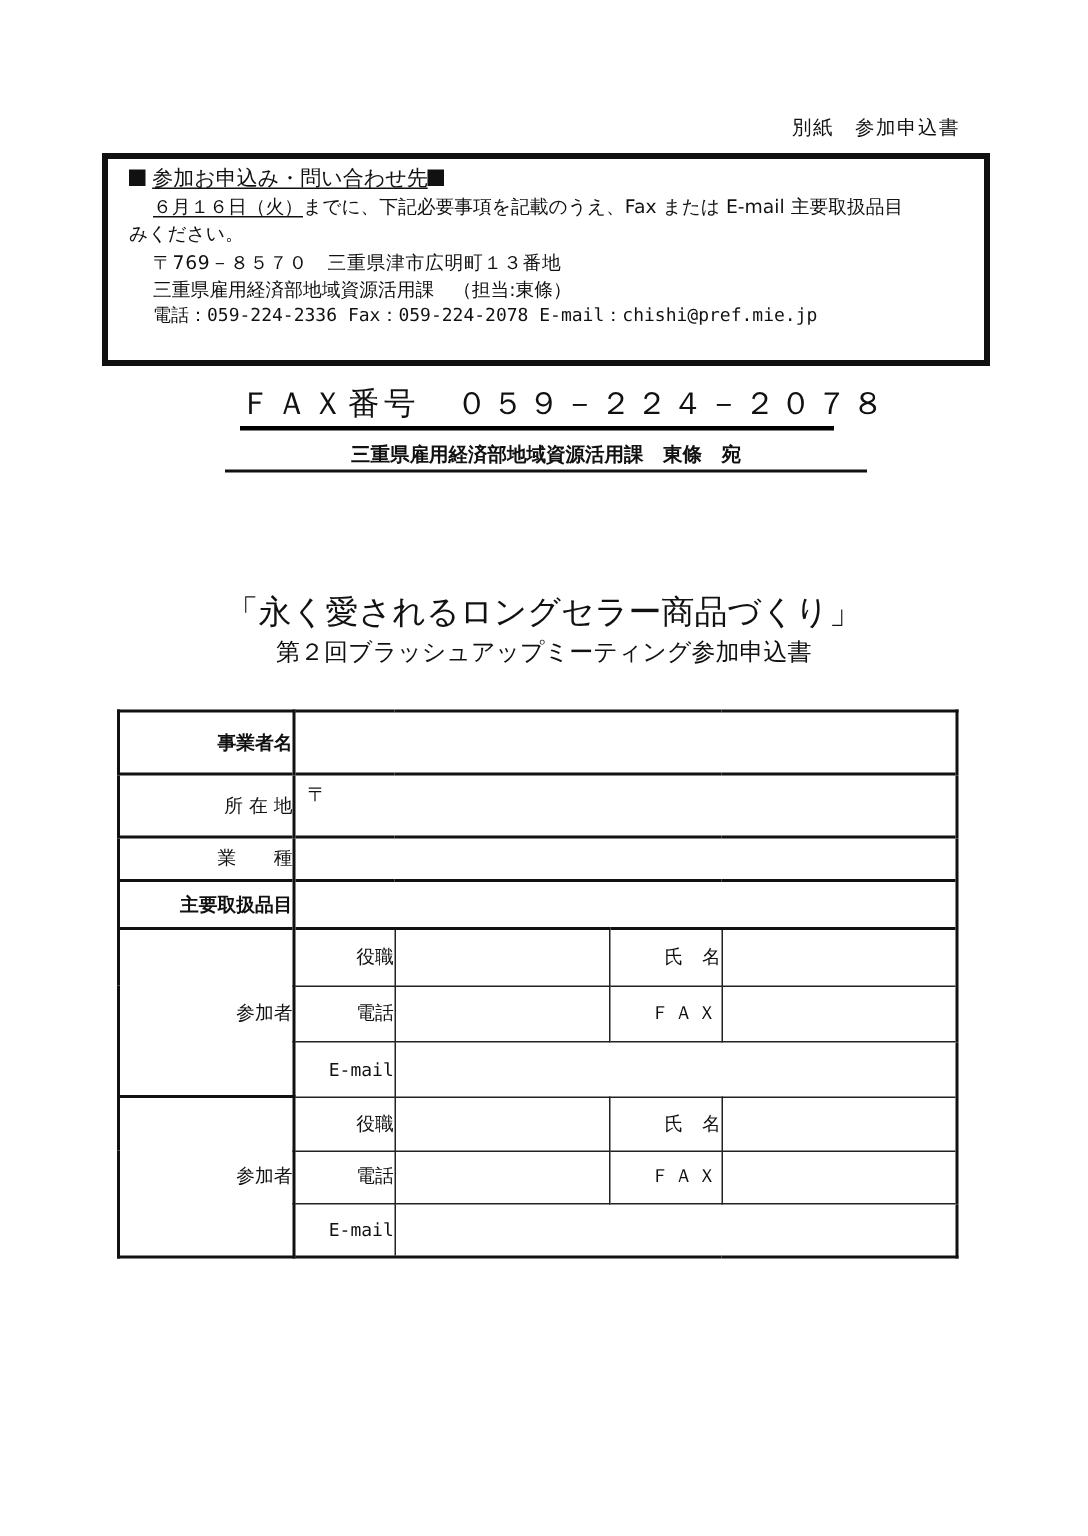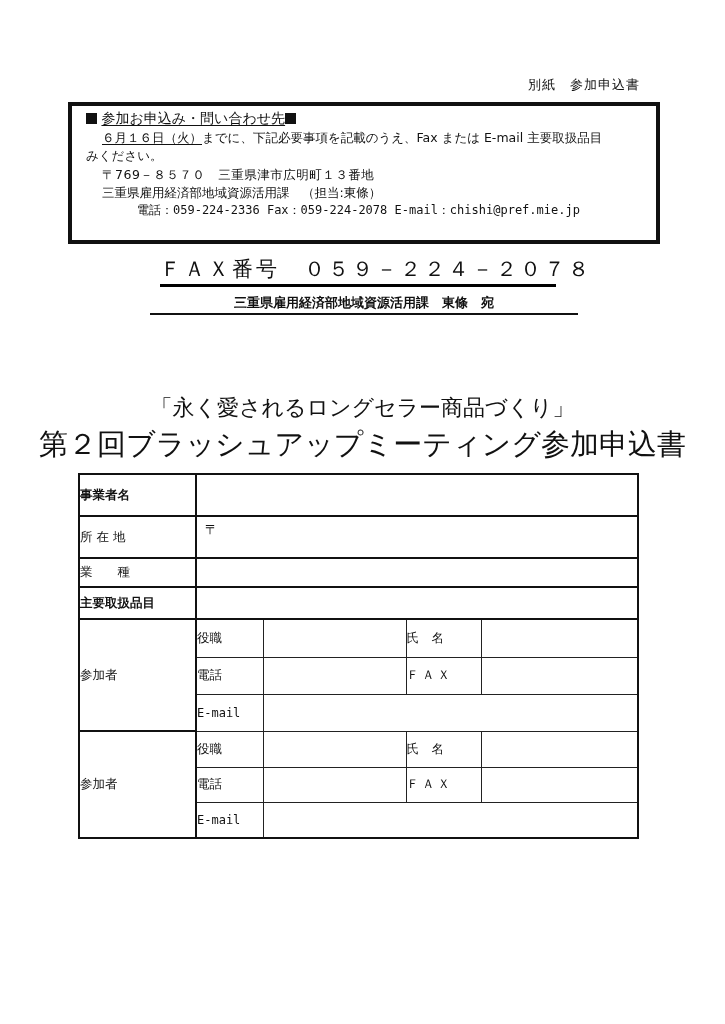--- a/index.html
+++ b/index.html
@@ -15,37 +15,37 @@
   }
   .contact-box .line { position:absolute; font-size:12.5px; white-space:nowrap; }
   .cb-title { left:14px; top:4px; font-size:14px !important; }
   .cb-title .u { text-decoration:underline; text-underline-offset:2px; }
   .sq { display:inline-block; width:11px; height:11px; background:#111; vertical-align:-1px; }
   .cb-deadline { left:30px; top:24px; }
   .cb-deadline .u { text-decoration:underline; text-underline-offset:2px; }
   .cb-deadline2 { left:14px; top:42px; }
   .cb-addr { left:30px; top:61px; letter-spacing:0.5px; }
   .cb-dept { left:30px; top:79px; }
-  .cb-tel { left:30px; top:96px; font-family:"DejaVu Sans Mono","Liberation Mono",monospace; font-size:12px !important;margin-left:35px; }
+  .cb-tel { left:30px; top:96px; font-family:"DejaVu Sans Mono","Liberation Mono",monospace; font-size:12px !important; }
   .fax-line {
     left:160px; top:255px; width:396px; font-size:21px; letter-spacing:3px;
     border-bottom:3px solid #000000; padding-bottom:1px; white-space:nowrap; text-align:center;
   }
   .office-line {
     left:150px; top:294px; width:428px; font-size:13px; font-weight:bold;
     border-bottom:2px solid #111; padding-bottom:1px; white-space:nowrap; text-align:center;
   }
   .title1 { left:0; width:725px; top:393px; font-size:22px; text-align:center; white-space:nowrap; }
-  .title2 { left:0; width:725px; top:425px; font-size:29px; text-align:center; white-space:nowrap; }
+  .title2 { left:0; width:725px; top:425px; font-size:16px; text-align:center; white-space:nowrap; }
   table.form {
     position:absolute; left:78px; top:473px; width:559px; border-collapse:collapse;
     table-layout:fixed;
   }
   table.form td {
-    border:1px solid #222; padding:0; font-size:12.5px; text-align:left; vertical-align:middle;
+    border:1px solid #222; padding:0; font-size:12.5px; text-align:right; vertical-align:middle;
   }
   table.form .outer-top td { border-top:2px solid #111; }
   table.form td.first { border-left:2px solid #111; }
   table.form td.last { border-right:2px solid #111; }
   table.form tr.thick-b td { border-bottom:2px solid #111; }
   table.form td.label-main { font-weight:bold; }
   table.form td.vline { border-right:2px solid #111; }
 </style>
 </head>
 <body>

